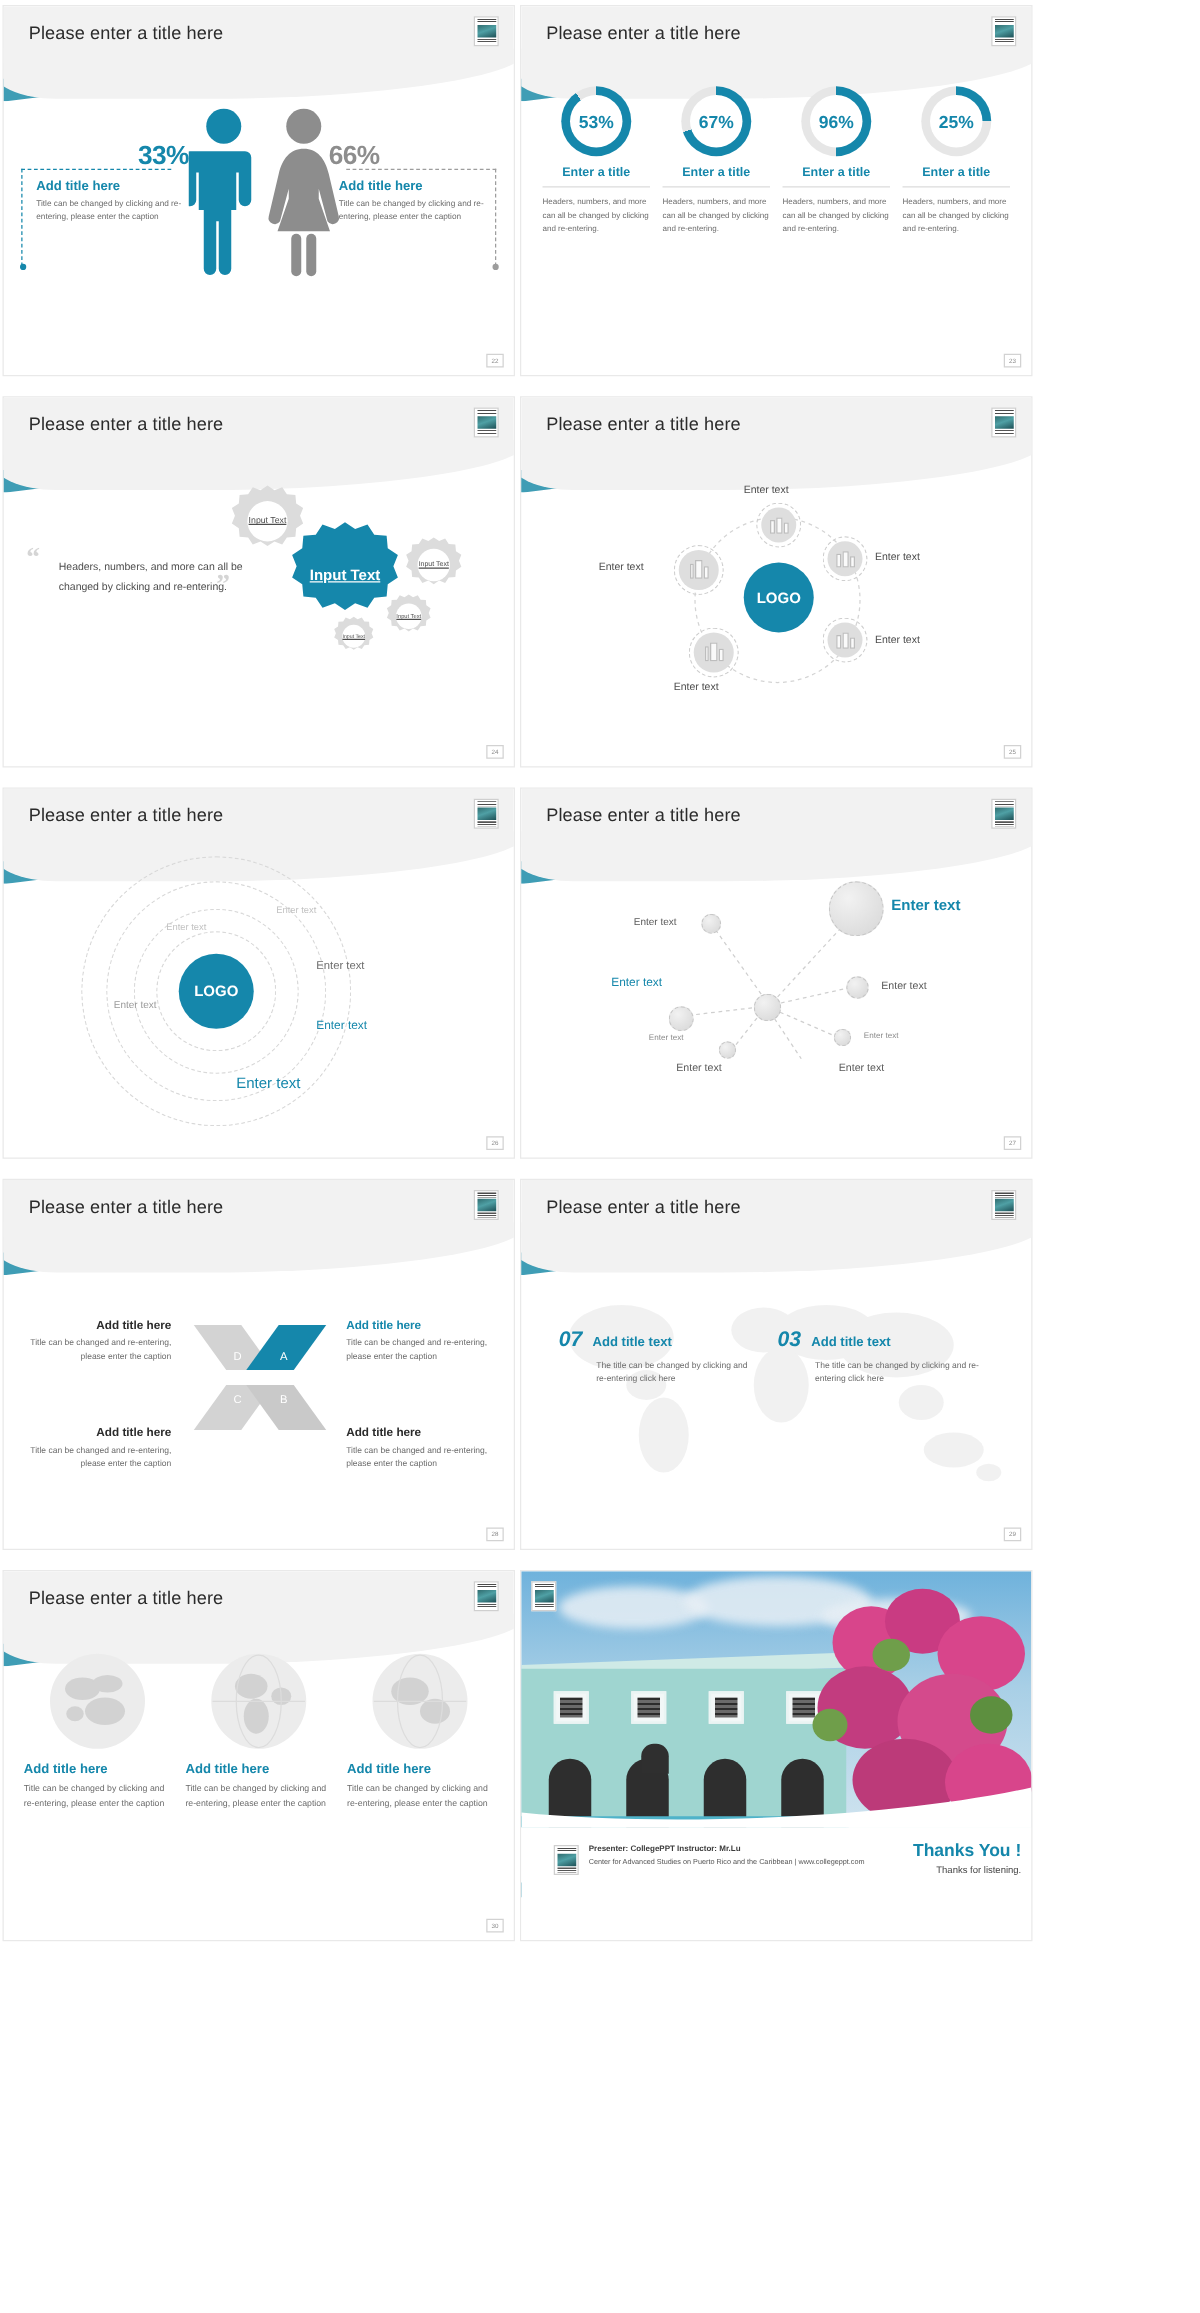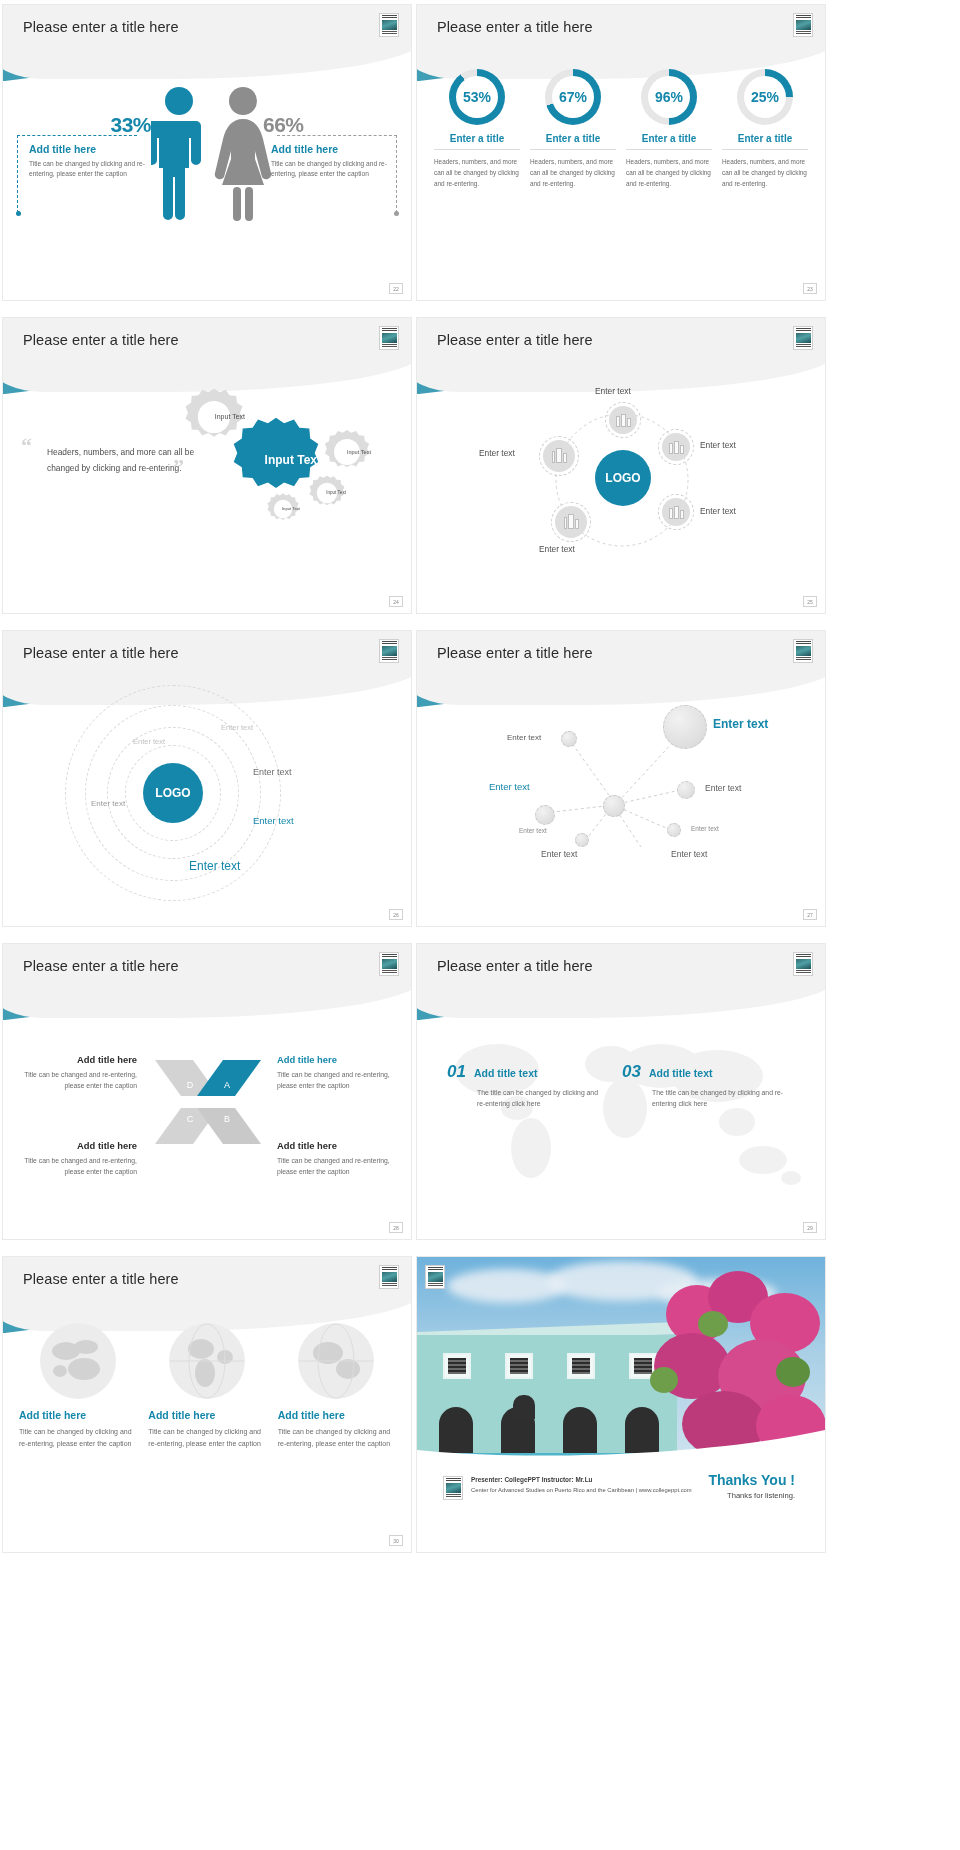--- a/index.html
+++ b/index.html
@@ -94,21 +94,21 @@
   .donut-desc { font-size:6.4px; color:#6b6b6b; line-height:1.75; text-align:left; }
 
   
   .quote-block { position:absolute; left:18px; top:60px; width:175px; }
   .qmark { font-size:22px; color:#d5d5d5; font-family:"Liberation Serif",serif; font-weight:bold; line-height:.7;}
   .qtext { font-size:8.4px; color:#4d4d4d; line-height:1.85; padding-left:26px; margin-top:-12px;}
   .qmark-end { position:absolute; left:170px; top:76px; font-size:22px; color:#d5d5d5;
       font-family:"Liberation Serif",serif; font-weight:bold;}
   .gear { position:absolute; }
   .gear .lbl { position:absolute; inset:0; display:flex; flex-direction:column;
-      align-items:flex-end; justify-content:center; text-align:center; line-height:1.15; }
+      align-items:center; justify-content:center; text-align:center; line-height:1.15;text-decoration:underline; }
 
   
   .hub-node { position:absolute; width:28px; height:28px; border-radius:50%;
       background:#dedede; display:flex; align-items:center; justify-content:center; }
   .hub-node .ring { position:absolute; inset:-4px; border:1px dashed #cfcfcf; border-radius:50%; }
   .bldg { width:15px; height:13px; display:flex; gap:1px; align-items:flex-end; }
   .bldg i { display:block; background:#fafafa; border:1px solid #bdbdbd; }
   .hub-label { position:absolute; font-size:8.4px; color:#4d4d4d; white-space:nowrap; }
   .logo-circle { position:absolute; border-radius:50%; background:#1587ab; color:#fff;
       font-weight:bold; display:flex; align-items:center; justify-content:center; }
@@ -558,21 +558,21 @@
           <ellipse cx="236" cy="54" rx="40" ry="22"></ellipse>
           <ellipse cx="292" cy="64" rx="46" ry="26"></ellipse>
           <ellipse cx="312" cy="110" rx="18" ry="14"></ellipse>
           <ellipse cx="338" cy="148" rx="24" ry="14"></ellipse>
           <ellipse cx="366" cy="166" rx="10" ry="7"></ellipse>
         </g>
       </svg>
 
       <div style="position:absolute;left:30px;top:58px;width:160px;">
         <div style="display:flex;align-items:baseline;gap:8px;">
-          <span class="bignum">01</span>
+          <span class="bignum">07</span>
           <span class="n-title">Add title text</span>
         </div>
         <div class="n-desc" style="margin-top:5px;margin-left:30px;">The title can be changed by clicking and re-entering click here</div>
       </div>
       <div style="position:absolute;left:205px;top:58px;width:170px;">
         <div style="display:flex;align-items:baseline;gap:8px;">
           <span class="bignum">03</span>
           <span class="n-title">Add title text</span>
         </div>
         <div class="n-desc" style="margin-top:5px;margin-left:30px;">The title can be changed by clicking and re-entering click here</div>
@@ -708,21 +708,21 @@
     <div class="thanks-bar">
       <div class="logo-stamp" style="position:absolute;top:14px;left:26px;right:auto;">
         <div class="ls-top"></div>
           <div class="ls-img"></div>
           <div class="ls-bot"></div>
       </div>
       <div style="position:absolute;left:54px;top:14px;">
         <div class="pres-line1">Presenter: CollegePPT   Instructor: Mr.Lu</div>
         <div class="pres-line2" style="margin-top:4px;">Center for Advanced Studies on Puerto Rico and the Caribbean  |  www.collegeppt.com</div>
       </div>
-      <div style="position:absolute;right:30px;top:10px;width:150px;">
+      <div style="position:absolute;right:8px;top:10px;width:150px;">
         <div class="thanks-big">Thanks You !</div>
         <div class="thanks-sub">Thanks for listening.</div>
       </div>
     </div>
 
   </div>
 
 </div>
 
 </body></html>

